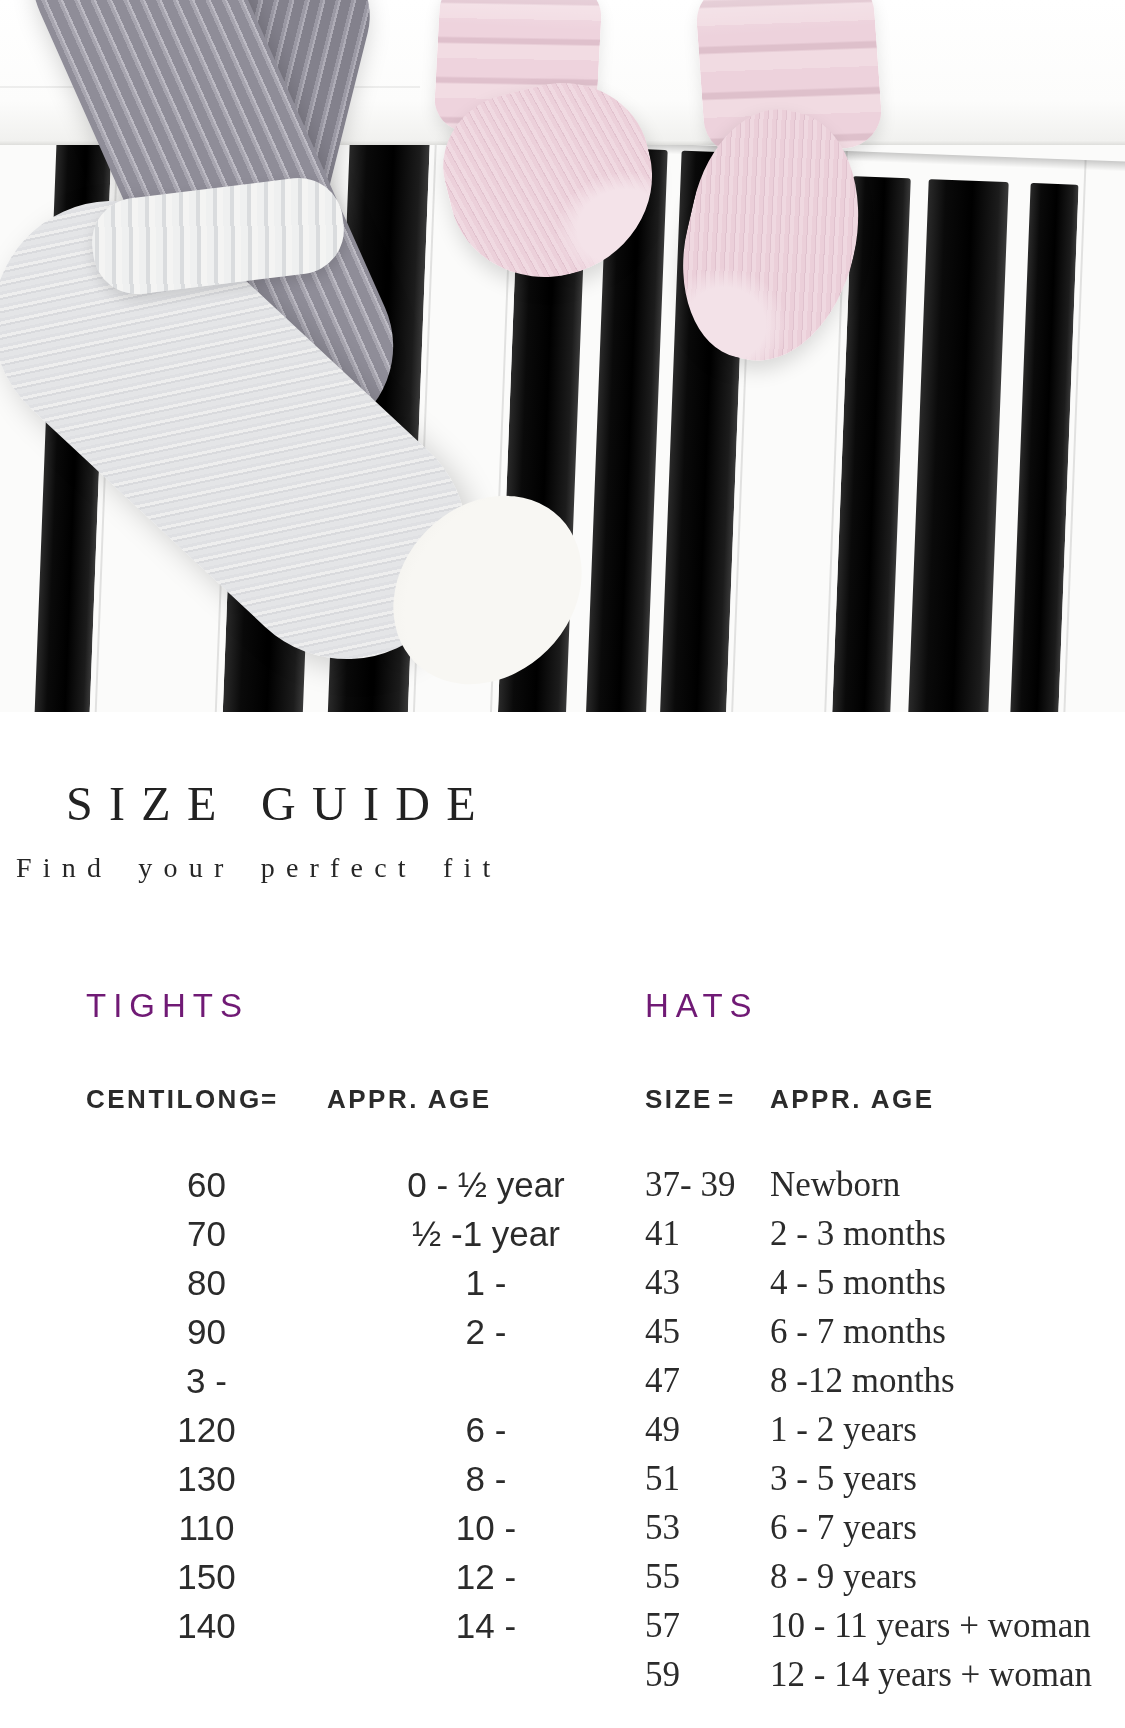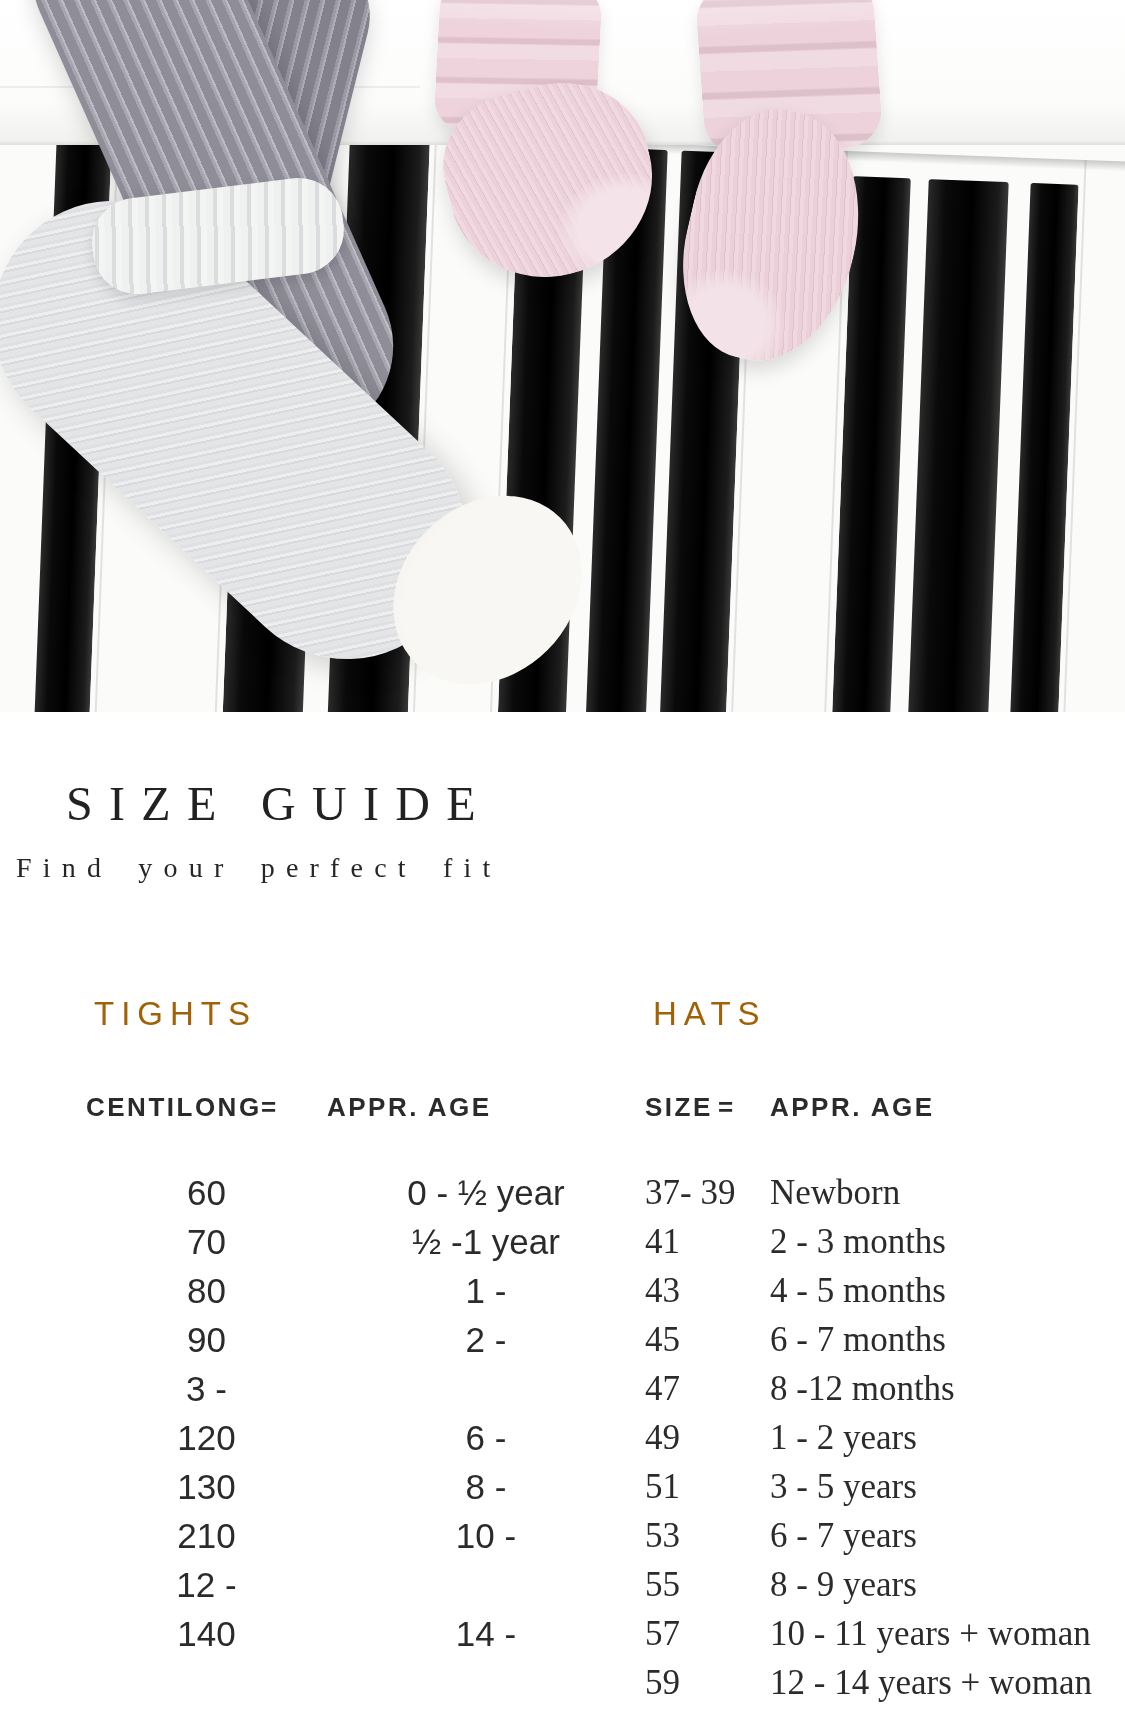--- a/index.html
+++ b/index.html
@@ -131,21 +131,21 @@
     font-family:"Liberation Serif",serif;font-weight:400;
     font-size:28px;line-height:34px;letter-spacing:0.40em;word-spacing:8px;color:#262626;
   }
   .tables{
     display:flex;margin:104px 0 0 86px;
   }
   .tbl{display:block;}
   .tbl-tights{width:559px;flex:0 0 559px;}
   .tbl-hats{flex:1;}
   .tbl-title{
-    margin:8px;font-size:33px;line-height:33px;font-weight:400;letter-spacing:7px;color:#a16207;
+    margin:0;font-size:33px;line-height:33px;font-weight:400;letter-spacing:7px;color:#701a75;
   }
   .thead{
     display:grid;margin-top:64px;font-size:26px;line-height:26px;letter-spacing:2.5px;color:#2b2b2b;font-weight:bold;
   }
   .tbl-tights .thead{grid-template-columns:175px 66px 1fr;}
   .tbl-hats   .thead{grid-template-columns:73px 52px 1fr;}
   .rows{margin-top:48px;}
   .trow{display:grid;height:49px;font-size:35px;line-height:49px;}
   .tbl-tights .trow{grid-template-columns:241px 1fr;text-align:center;}
   .tbl-hats   .trow{grid-template-columns:125px 1fr;font-family:Liberation Serif, serif;}
@@ -223,24 +223,25 @@
         </div>
       <div class="trow">
           <span>120</span>
           <span>6 -</span>
         </div>
       <div class="trow">
           <span>130</span>
           <span>8 -</span>
         </div>
       <div class="trow">
-          <span>210</span>
+          <span>110</span>
           <span>10 -</span>
         </div>
       <div class="trow">
+          <span>150</span>
           <span>12 -</span>
         </div>
       <div class="trow">
           <span>140</span>
           <span>14 -</span>
         </div>
     </div>
   </div>
 
   <div class="tbl tbl-hats">

